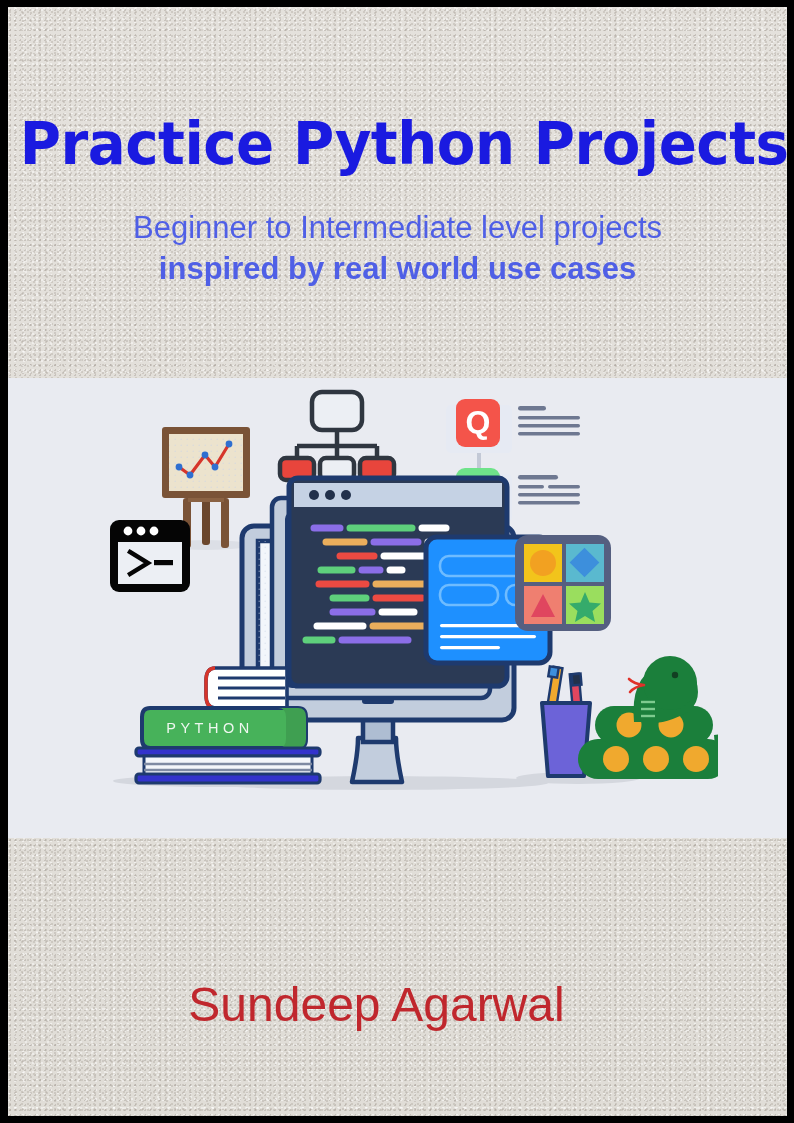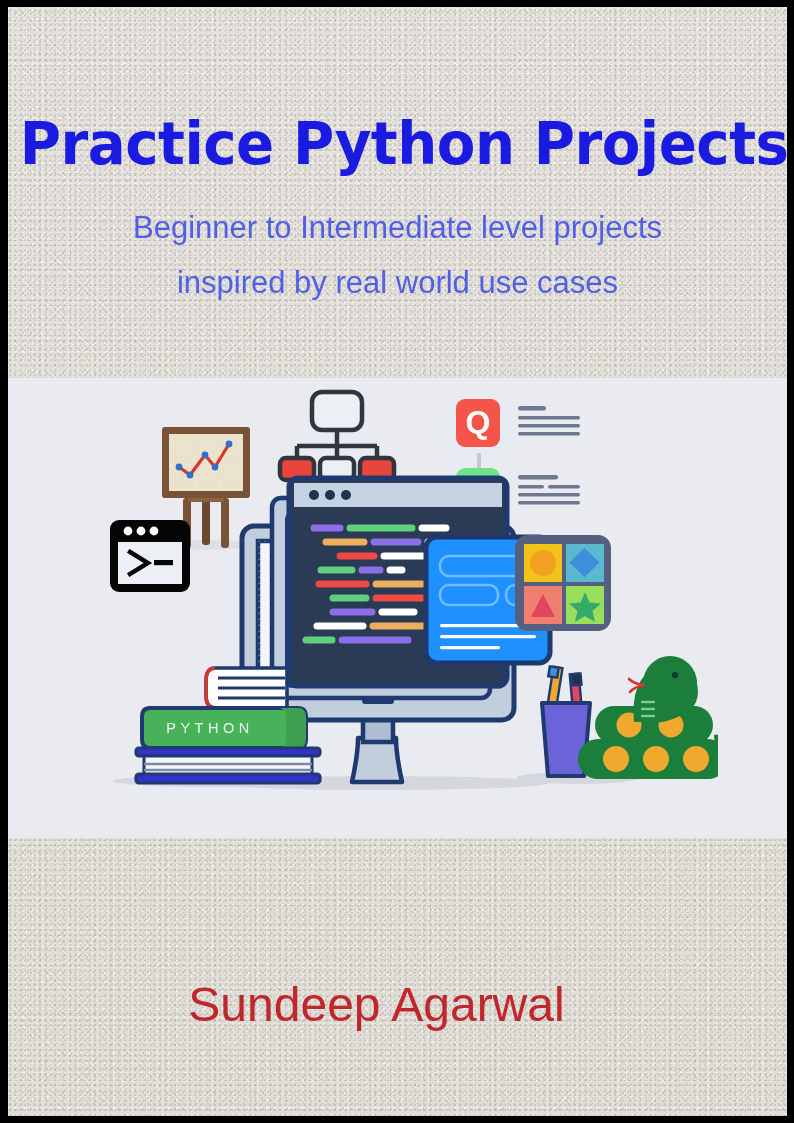--- a/index.html
+++ b/index.html
@@ -44,21 +44,21 @@
   }
   .subtitle-line{
     position:absolute;left:0;right:0;
     text-align:center;
     font-family:"Liberation Sans",sans-serif;
     font-size:31px;
     color:#4f5fe6;
     white-space:nowrap;
   }
   #subtitle-1{top:203px;}
-  #subtitle-2{top:258px;}
+  #subtitle-2{top:244px;font-weight:bold;}
 
   
   #illus-band{
     position:absolute;top:371px;left:0;
     width:100%;height:460px;
     background:#e9ebf1;
   }
   #scene{
     position:absolute;left:50%;top:0;
     width:640px;height:460px;

